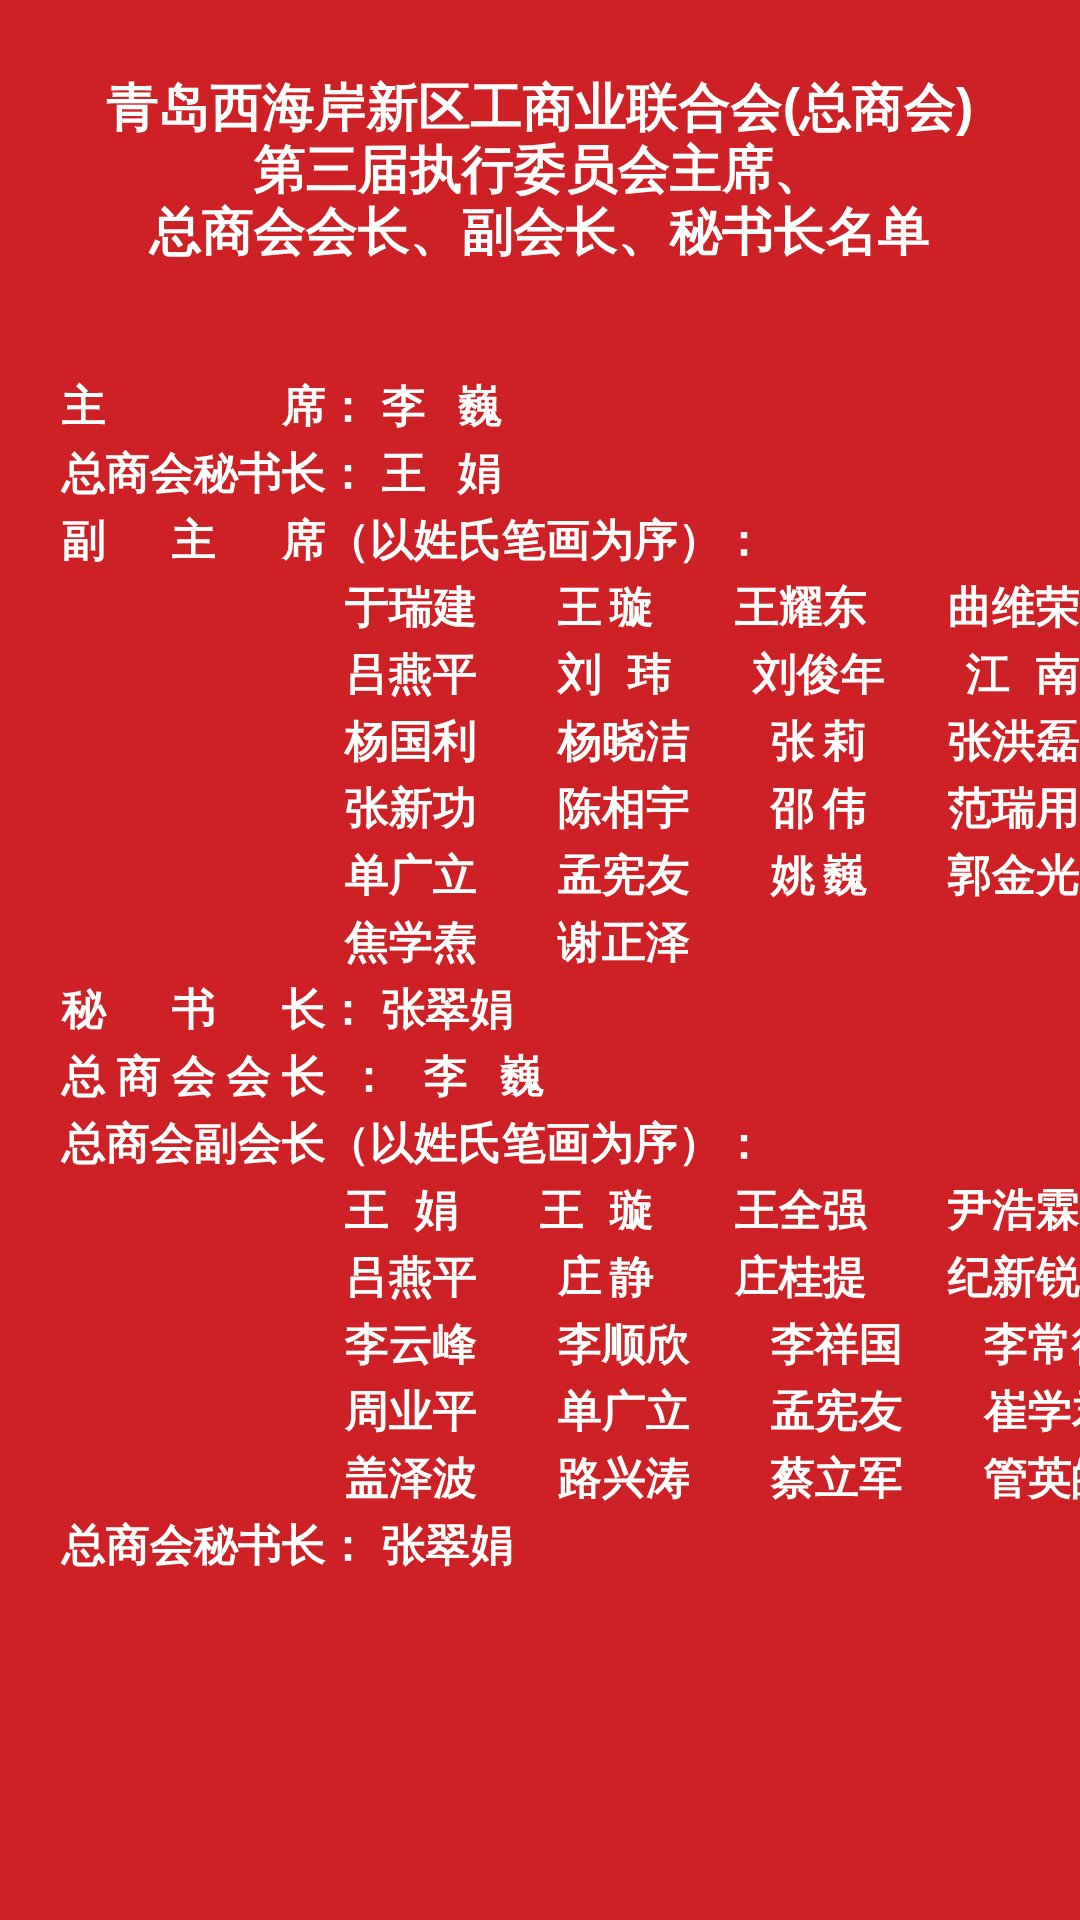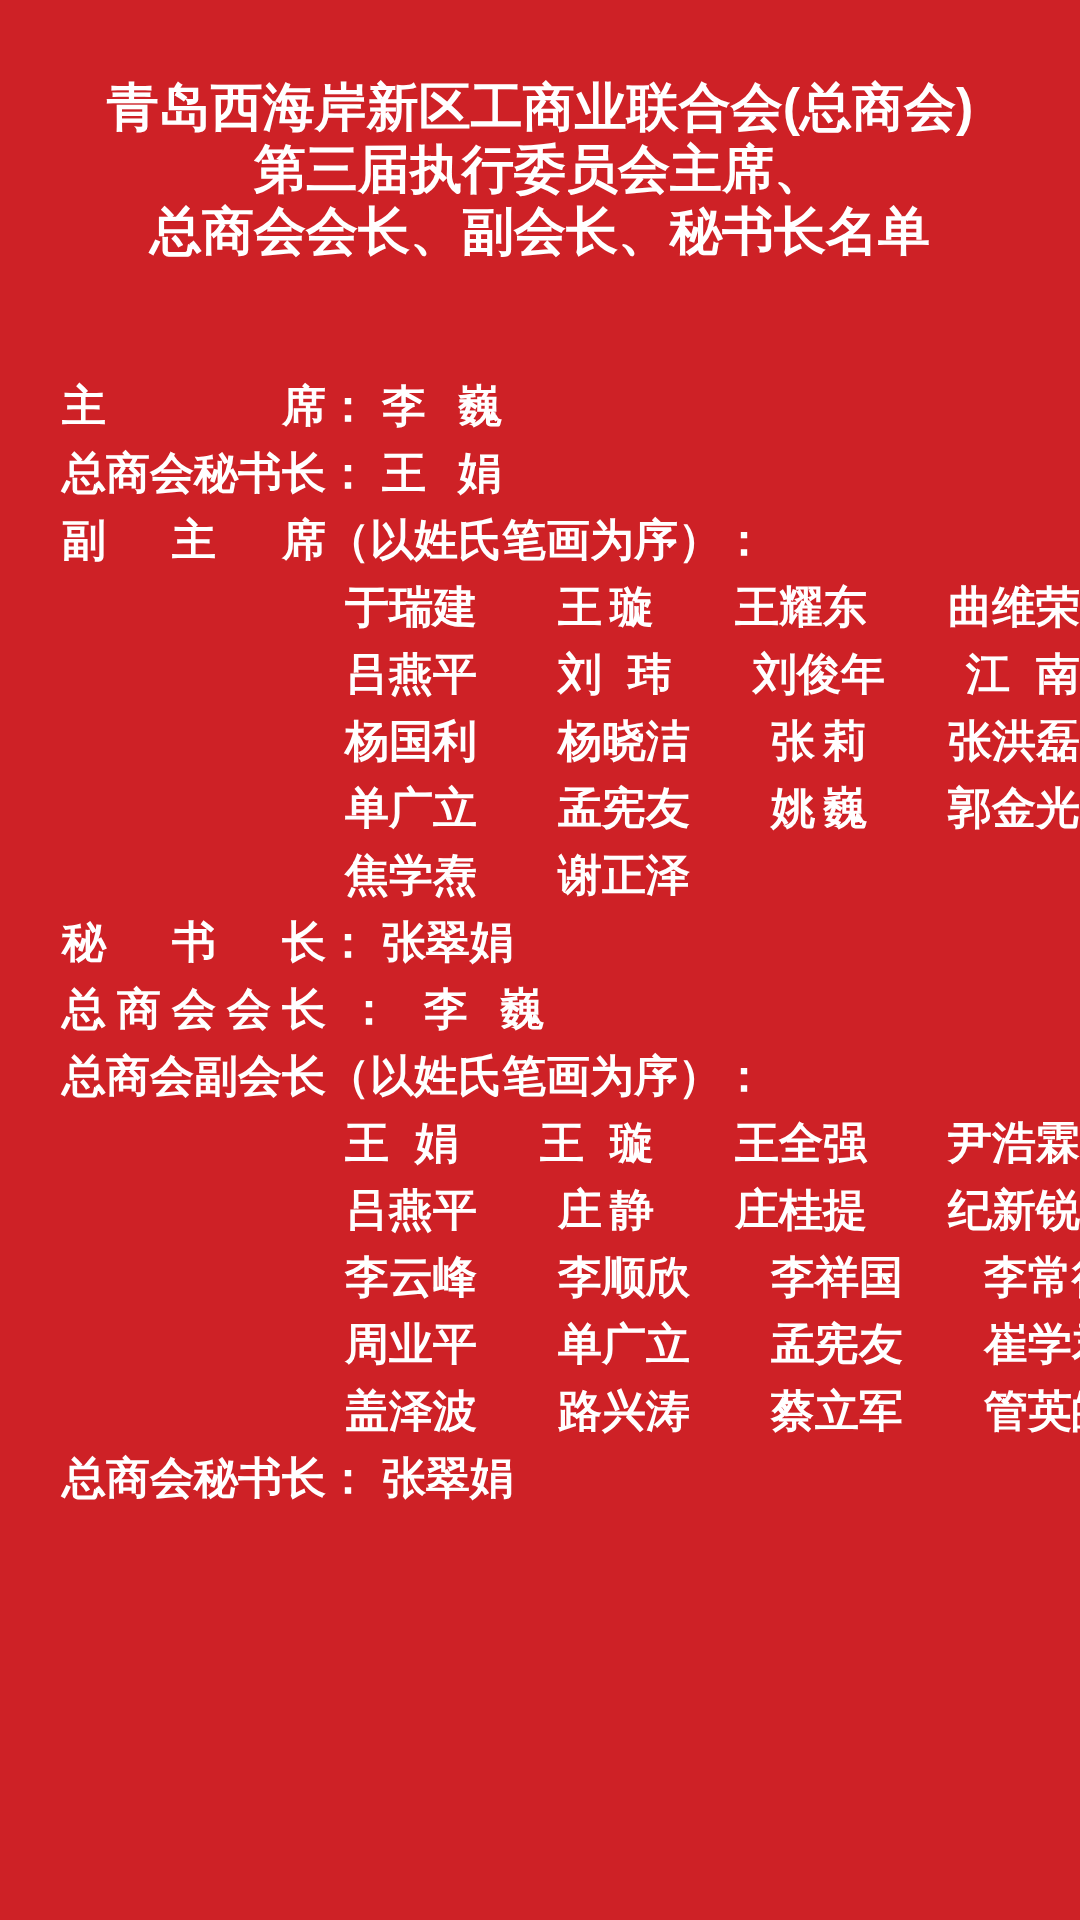--- a/index.html
+++ b/index.html
@@ -118,20 +118,26 @@
         <span class="cell">刘俊年</span>
         <span class="cell">江南</span>
       </div>
       <div class="g-row">
         <span class="cell">杨国利</span>
         <span class="cell">杨晓洁</span>
         <span class="cell">张莉</span>
         <span class="cell">张洪磊</span>
       </div>
       <div class="g-row">
+        <span class="cell">张新功</span>
+        <span class="cell">陈相宇</span>
+        <span class="cell">邵伟</span>
+        <span class="cell">范瑞用</span>
+      </div>
+      <div class="g-row">
         <span class="cell">单广立</span>
         <span class="cell">孟宪友</span>
         <span class="cell">姚巍</span>
         <span class="cell">郭金光</span>
       </div>
       <div class="g-row">
         <span class="cell">焦学焘</span>
         <span class="cell">谢正泽</span>
       </div>
     </div>

